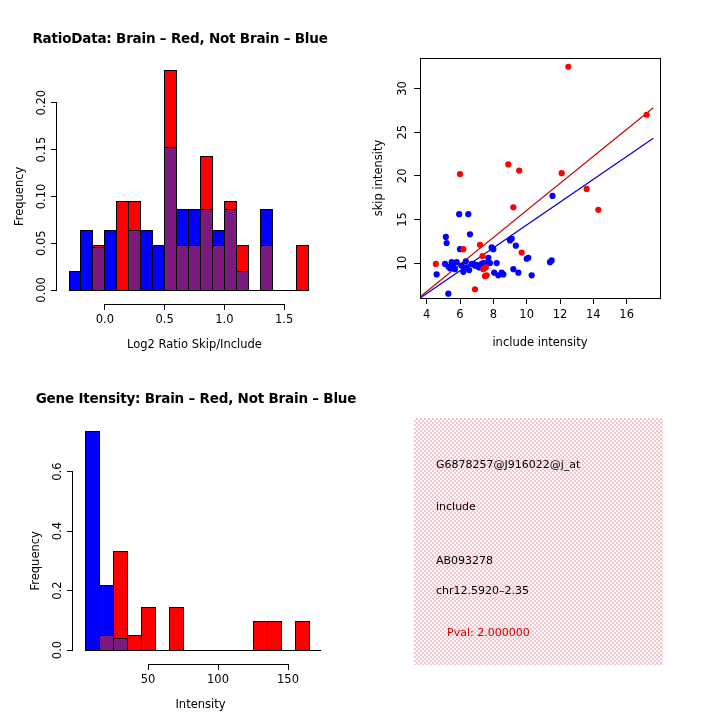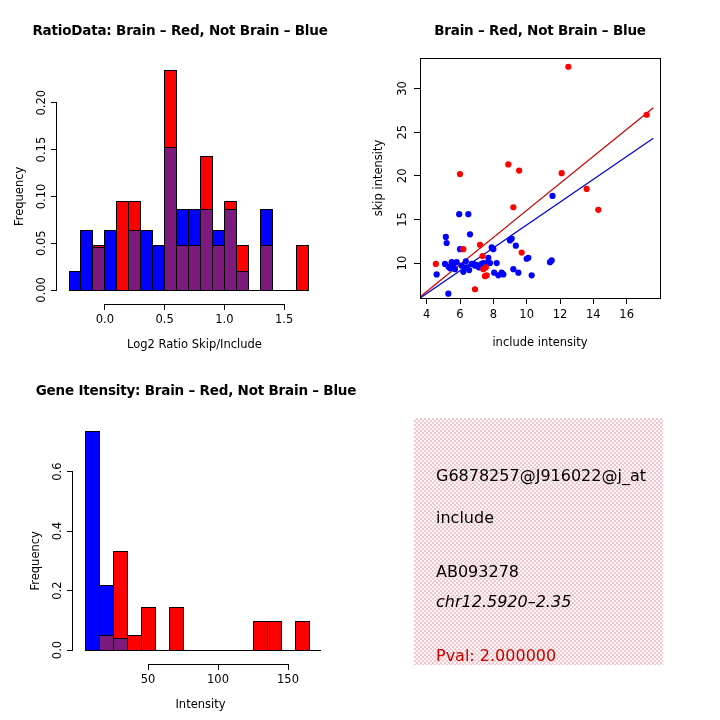--- a/index.html
+++ b/index.html
@@ -32,20 +32,21 @@
   .panel-title {
     position: absolute;
     left: 0;
     width: 100%;
     text-align: center;
     font-weight: bold;
     font-size: 13.5px;
     color: #000;
     white-space: nowrap;
     letter-spacing: -0.2px;
+    margin-top: 8px;
   }
   .plot-area {
     position: absolute;
     overflow: visible;
   }
   svg { display: block; overflow: visible; }
   text { font-family: "DejaVu Sans", sans-serif; fill: #000; }
   .tick-label { font-size: 11.5px; }
   .axis-title { font-size: 11.5px; }
 
@@ -58,24 +59,23 @@
     height: 247px;
     background-color: #f0c8cd;
     background-image:
       radial-gradient(circle at 1px 1px, rgba(255,255,255,0.85) 0.9px, transparent 1.1px),
       radial-gradient(circle at 3px 3px, rgba(255,255,255,0.85) 0.9px, transparent 1.1px);
     background-size: 4px 4px, 4px 4px;
   }
   #panel-info .info-line {
     position: absolute;
     left: 22px;
-    font-size: 16px;
+    font-size: 11px;
     color: #000;
     white-space: nowrap;
-    margin-top: 8px;
   }
   #panel-info .info-line.pval { color: #cc0000; }
 </style>
 </head>
 <body>
 
 <div id="root">
 
   <div class="panel" id="panel-ratio">
     <div class="panel-title" style="top:22px;">RatioData: Brain – Red, Not Brain – Blue</div>
@@ -129,21 +129,20 @@
         <text x="164.61904761904762" y="293" class="tick-label" text-anchor="middle">0.5</text>
         <line x1="224.38095238095238" y1="274" x2="224.38095238095238" y2="279.5" stroke="#000" stroke-width="1" shape-rendering="crispEdges"></line>
         <text x="224.38095238095238" y="293" class="tick-label" text-anchor="middle">1.0</text>
         <line x1="284.1428571428571" y1="274" x2="284.1428571428571" y2="279.5" stroke="#000" stroke-width="1" shape-rendering="crispEdges"></line>
         <text x="284.1428571428571" y="293" class="tick-label" text-anchor="middle">1.5</text>
         <text x="194.5" y="318" class="axis-title" text-anchor="middle">Log2 Ratio Skip/Include</text>
       </svg>
   </div>
 
   <div class="panel" id="panel-scatter">
-    <div class="panel-title" style="top:22px;">Brain – Red, Not Brain – Blue</div>
     <svg class="plot-area" id="svg-scatter" width="360" height="330" style="left:0;top:30px;">
         <rect x="60" y="28" width="240" height="240" fill="none" stroke="#000" stroke-width="1" shape-rendering="crispEdges"></rect>
         <defs>
           <clipPath id="scclip">
             <rect x="60" y="28" width="240" height="240"></rect>
           </clipPath>
         </defs>
         <g clip-path="url(#scclip)">
           <line x1="60.83333333333333" y1="266.25454545454545" x2="293.33333333333337" y2="77.74545454545455" stroke="#cc0000" stroke-width="1.2"></line>
           <line x1="60.83333333333333" y1="267.56363636363636" x2="293.33333333333337" y2="108.29090909090908" stroke="#0000cc" stroke-width="1.2"></line>
@@ -284,18 +283,18 @@
         <text x="272" y="293" class="tick-label" text-anchor="middle">150</text>
         <text x="184.5" y="318" class="axis-title" text-anchor="middle">Intensity</text>
       </svg>
   </div>
 
   <div class="panel" id="panel-info">
     <div class="info-box">
       <div class="info-line" style="top:40px;">G6878257@J916022@j_at</div>
       <div class="info-line" style="top:82px;">include</div>
       <div class="info-line" style="top:136px;">AB093278</div>
-      <div class="info-line" style="top:166px;font-style:italic;">chr12.5920–2.35</div>
-      <div class="info-line pval" style="top:220px;">Pval: 2.000000</div>
+      <div class="info-line" style="top:166px;">chr12.5920–2.35</div>
+      <div class="info-line pval" style="top:208px;padding-left:11px;">Pval: 2.000000</div>
     </div>
   </div>
 
 </div>
 
 </body></html>

